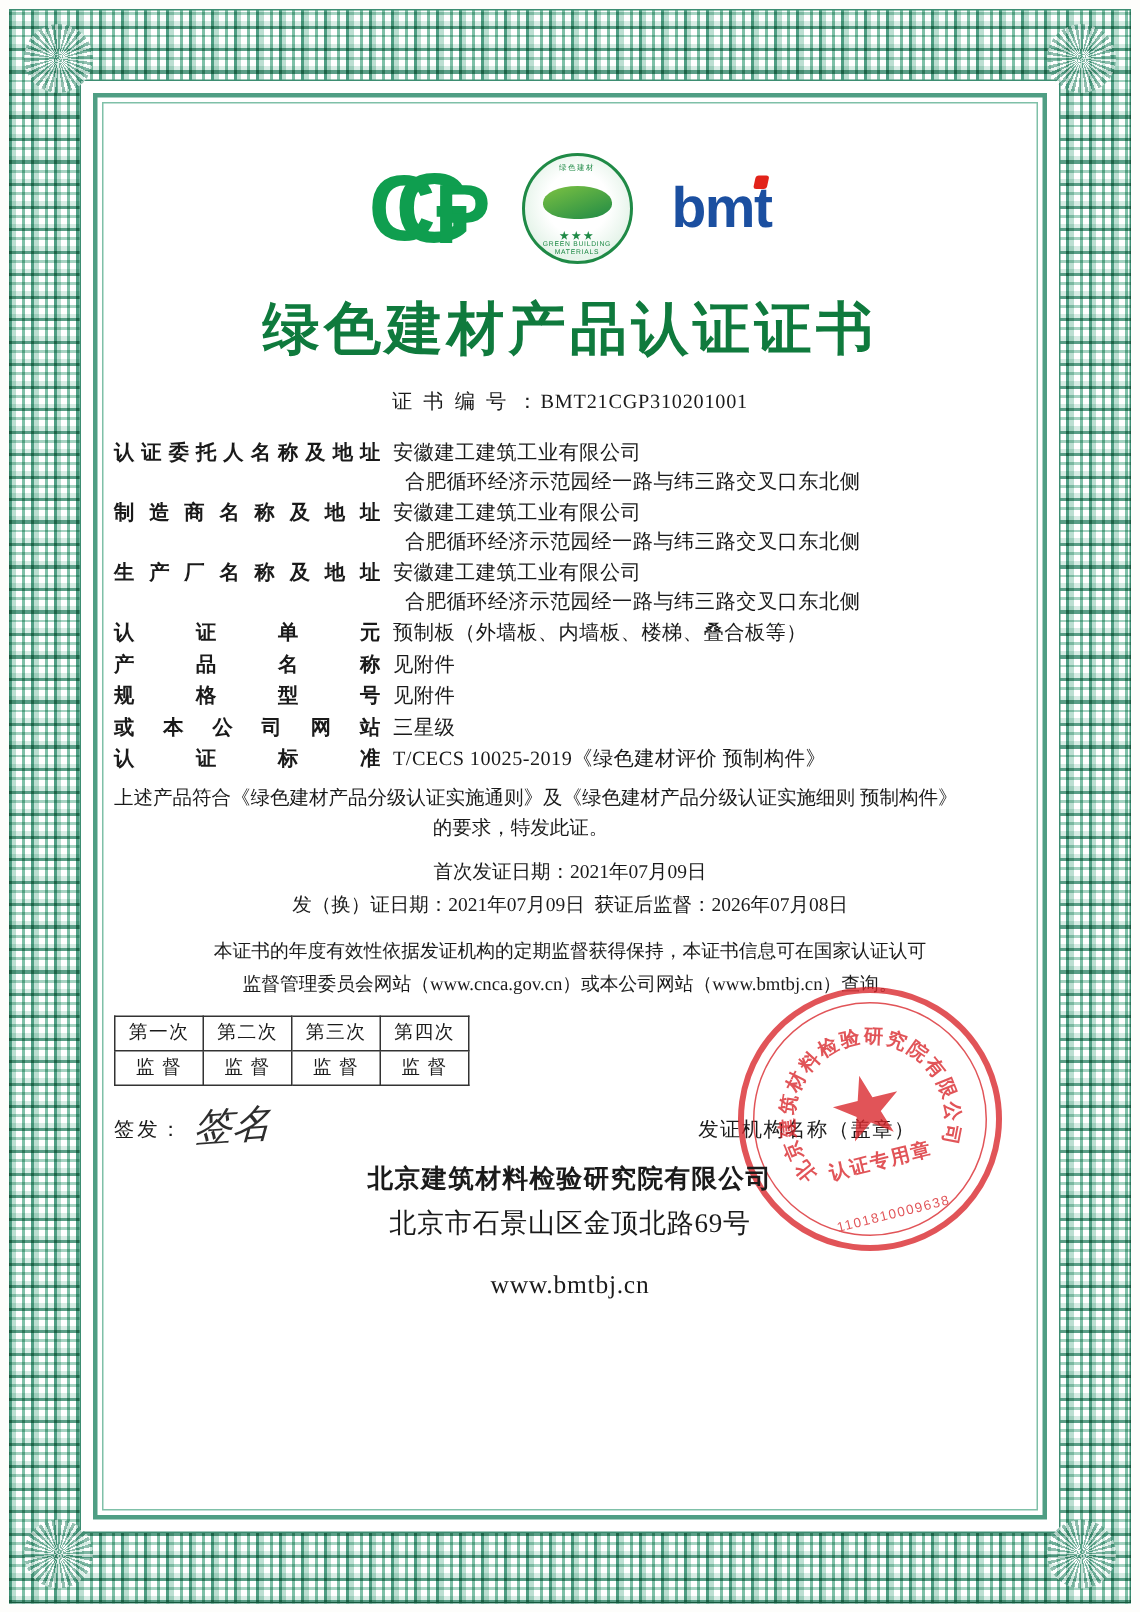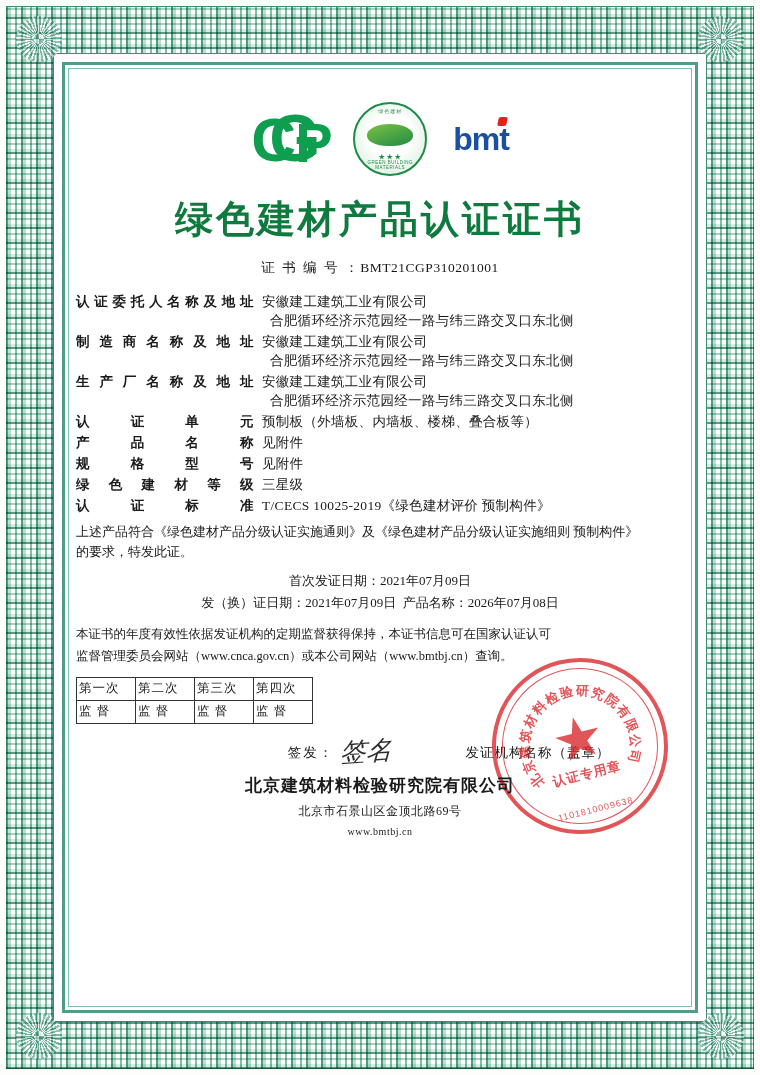--- a/index.html
+++ b/index.html
@@ -163,21 +163,21 @@
     position: absolute;
     bottom: 12px; left: 0; right: 0;
     text-align: center;
     color: #1f8a46;
     font-size: 7px;
     letter-spacing: 1px;
   }
   .logo-bmt {
     font-family: "Liberation Sans", sans-serif;
     font-weight: 700;
-    font-size: 32px;
+    font-size: 38px;
     color: #1b4fa0;
     letter-spacing: -1px;
     position: relative;
     line-height: 52px;
   }
   .logo-bmt .tick {
     position: absolute;
     right: 2px;
     top: 4px;
     width: 9px;
@@ -240,70 +240,70 @@
 
   
   .statement {
     width: 100%;
     margin-top: 4px;
     font-size: 13px;
     line-height: 1.55;
     text-align: center;
   }
   .statement .line1 { text-align: left; }
-  .statement .line2 { text-align: left; padding-right: 66px; }
+  .statement .line2 { text-align: center; padding-right: 66px; }
 
   .dates {
     width: 100%;
     margin-top: 8px;
     font-size: 13px;
     text-align: center;
     line-height: 1.7;
   }
   .note {
     width: 100%;
     margin-top: 10px;
     font-size: 12.5px;
     line-height: 1.7;
+    text-align: center;
   }
 
   
   .sup-wrap {
     width: 100%;
     margin-top: 10px;
     display: flex;
   }
   table.sup {
     border-collapse: collapse;
     font-size: 12.5px;
   }
   table.sup td {
     border: 1px solid #333;
     width: 54px;
     height: 20px;
-    text-align: left;
+    text-align: center;
     padding: 1px 2px;
     letter-spacing: 1px;
   }
 
   
   .sign-row {
     width: 100%;
     margin-top: 14px;
     display: flex;
     align-items: flex-start;
     font-size: 13.5px;
     position: relative;
   }
   .sign-left {
     width: 52%;
     display: flex;
     align-items: flex-start;
     gap: 6px;
-    justify-content: flex-end;
   }
   .sign-label { letter-spacing: 2px; font-weight: 400; padding-top: 6px;}
   .sign-script {
     font-family: "DejaVu Serif", serif;
     font-style: italic;
     font-size: 26px;
     color: #111;
     transform: rotate(-4deg) skewX(-6deg);
     line-height: 1;
     opacity: .88;
@@ -385,27 +385,27 @@
     text-align: center;
     position: relative;
     z-index: 2;
   }
   .footer .org {
     font-size: 17px;
     font-weight: 700;
     letter-spacing: 1px;
   }
   .footer .addr {
-    font-size: 12px;
+    font-size: 18px;
     margin-top: 6px;
     letter-spacing: .5px;
   }
   .footer .web {
-    font-size: 10px;
-    margin-top: 6px;
+    font-size: 17px;
+    margin-top: 20px;
     letter-spacing: .5px;
   }
 </style>
 </head>
 <body>
 
 <div class="certificate">
 
   <div class="border-outer"></div>
   <div class="border-mid"></div>
@@ -472,40 +472,40 @@
       </div>
       <div class="frow">
         <div class="flabel">产品名称</div>
         <div class="fvalue">见附件</div>
       </div>
       <div class="frow">
         <div class="flabel">规格型号</div>
         <div class="fvalue">见附件</div>
       </div>
       <div class="frow">
-        <div class="flabel">绿色建材等级</div>
+        <div class="flabel">或本公司网站</div>
         <div class="fvalue">三星级</div>
       </div>
       <div class="frow">
         <div class="flabel">认证标准</div>
         <div class="fvalue">T/CECS 10025-2019《绿色建材评价 预制构件》</div>
       </div>
     </div>
 
     <div class="statement">
       <div class="line1">上述产品符合《绿色建材产品分级认证实施通则》及《绿色建材产品分级认证实施细则 预制构件》</div>
       <div class="line2">的要求，特发此证。</div>
     </div>
 
     <div class="dates">
       <div>
         <span>首次发证日期：</span><span>2021年07月09日</span>
       </div>
       <div>
-        <span>发（换）证日期：</span><span>2021年07月09日</span>&nbsp;&nbsp;<span>产品名称：</span><span>2026年07月08日</span>
+        <span>发（换）证日期：</span><span>2021年07月09日</span>&nbsp;&nbsp;<span>获证后监督：</span><span>2026年07月08日</span>
       </div>
     </div>
 
     <div class="note">
       <div>本证书的年度有效性依据发证机构的定期监督获得保持，本证书信息可在国家认证认可</div>
       <div>监督管理委员会网站（www.cnca.gov.cn）或本公司网站（www.bmtbj.cn）查询。</div>
     </div>
 
     <div class="sup-wrap">
       <table class="sup">

